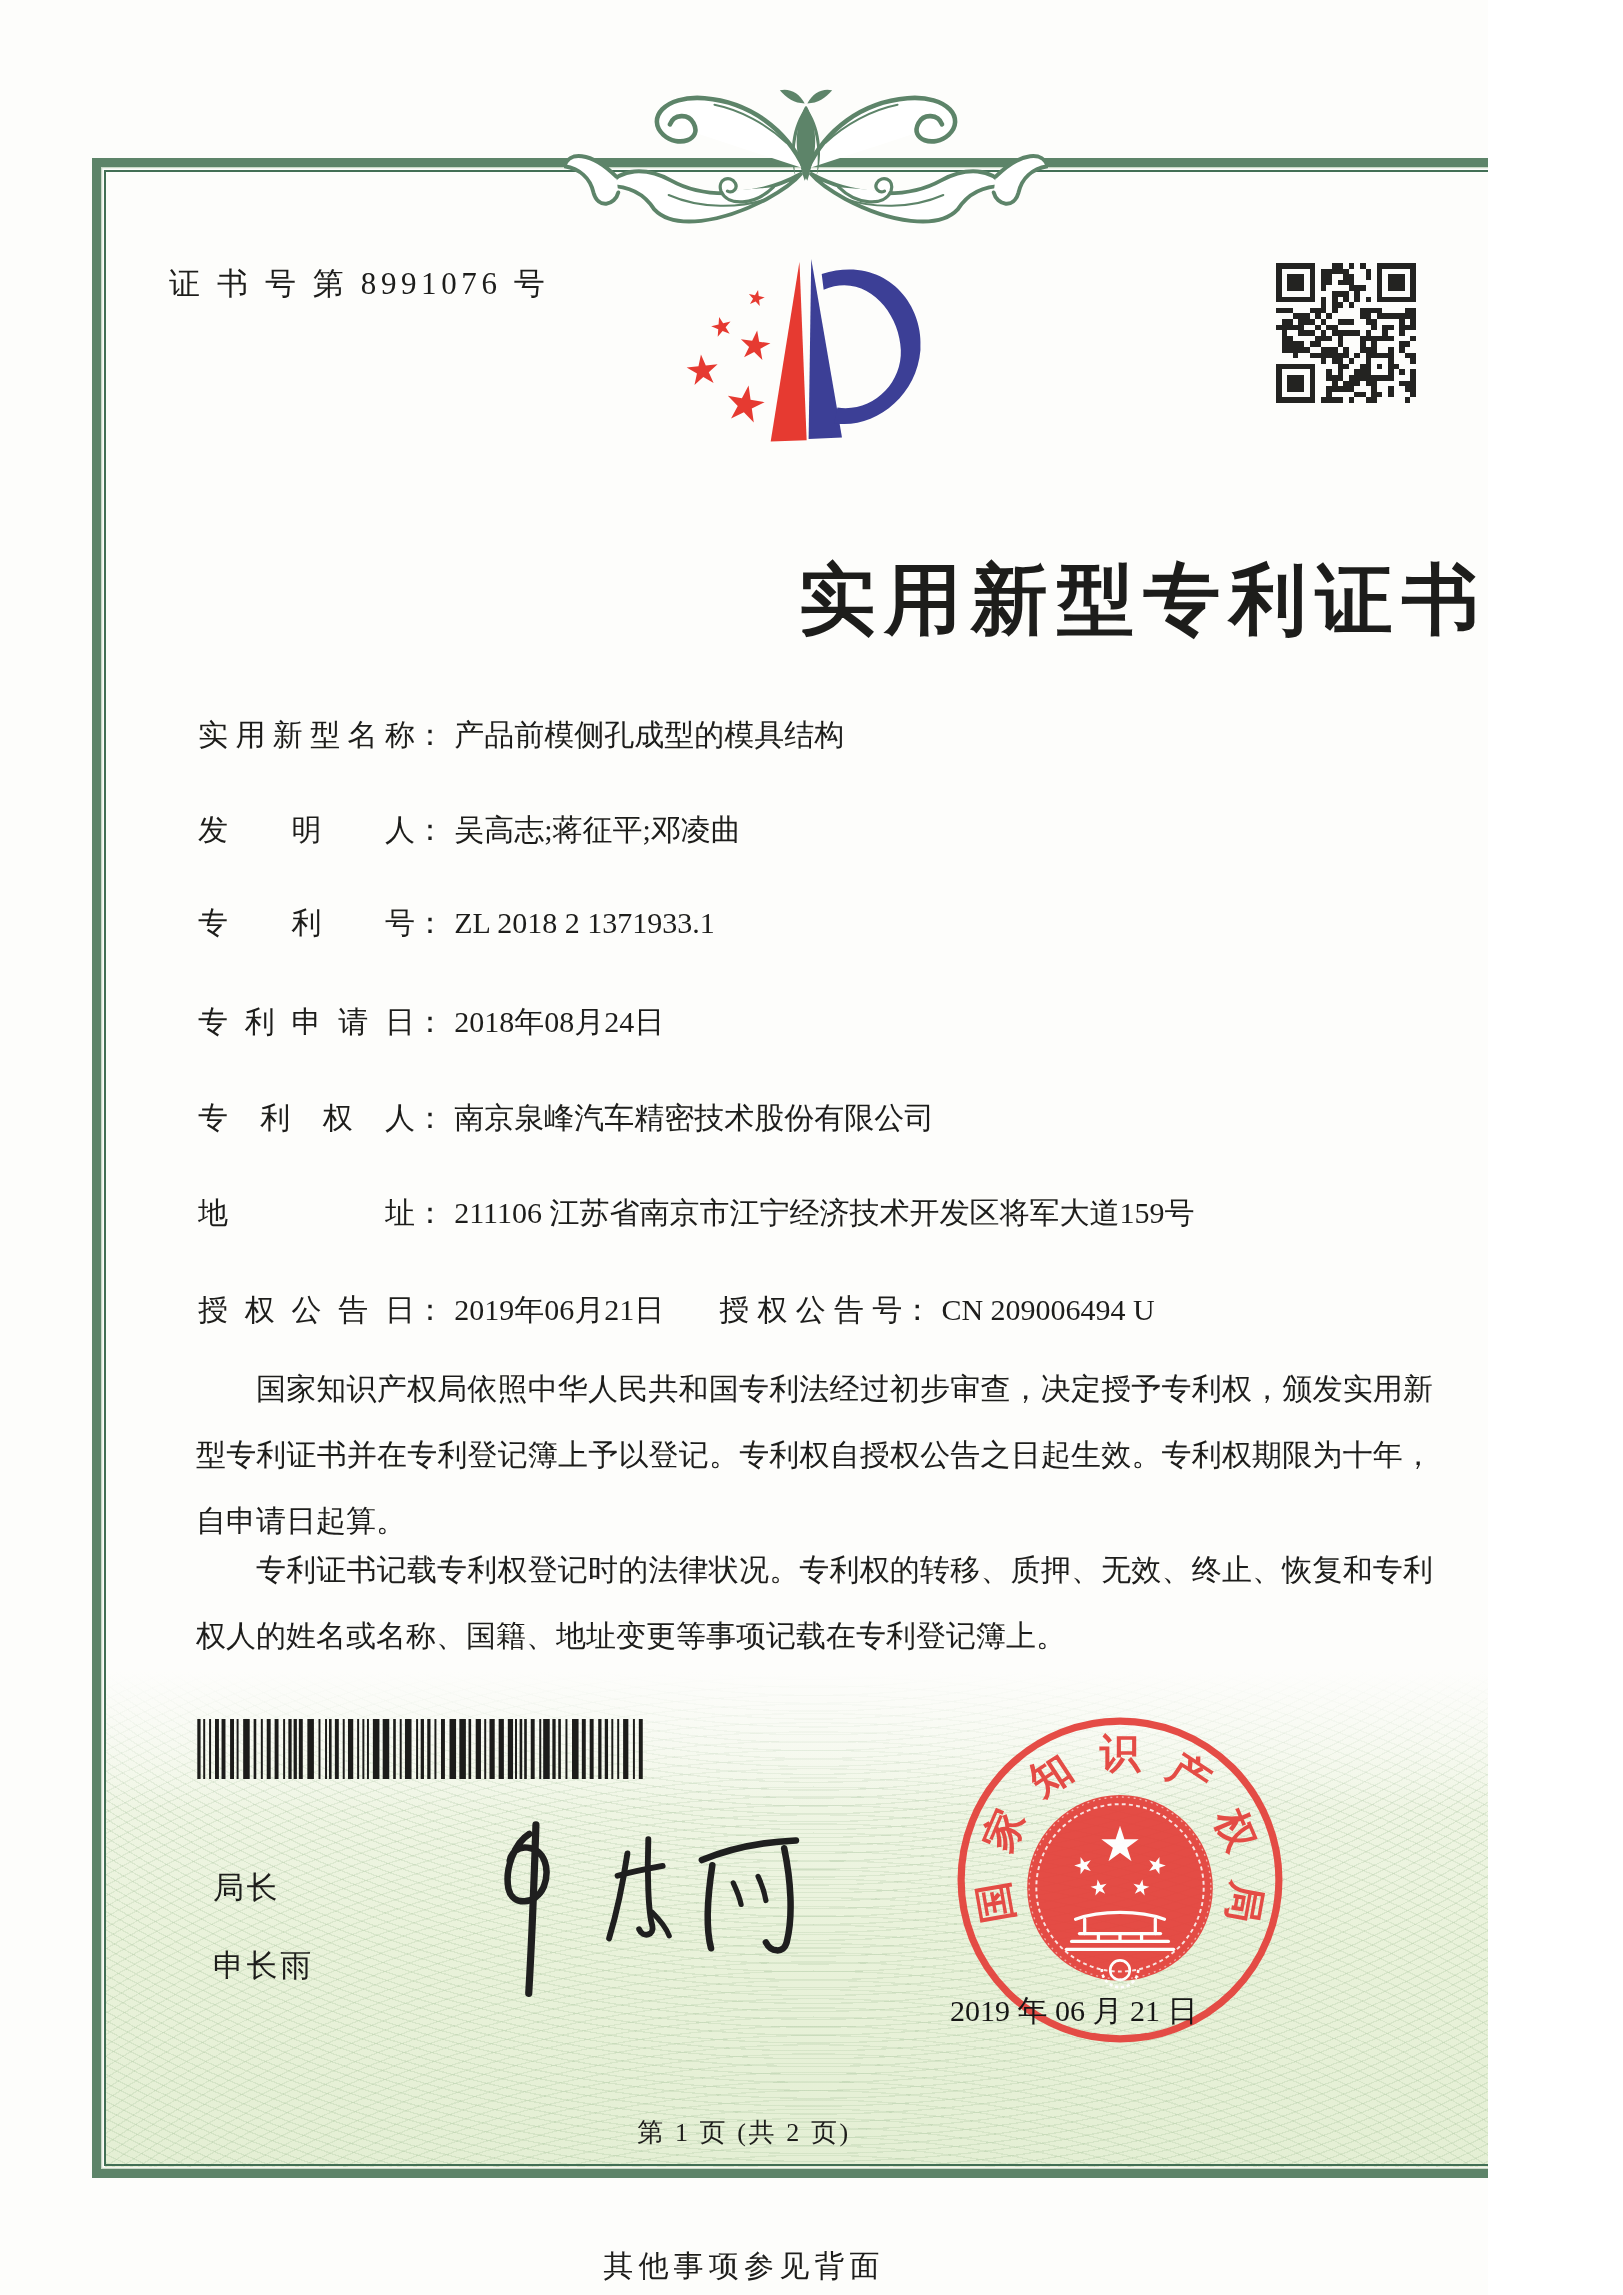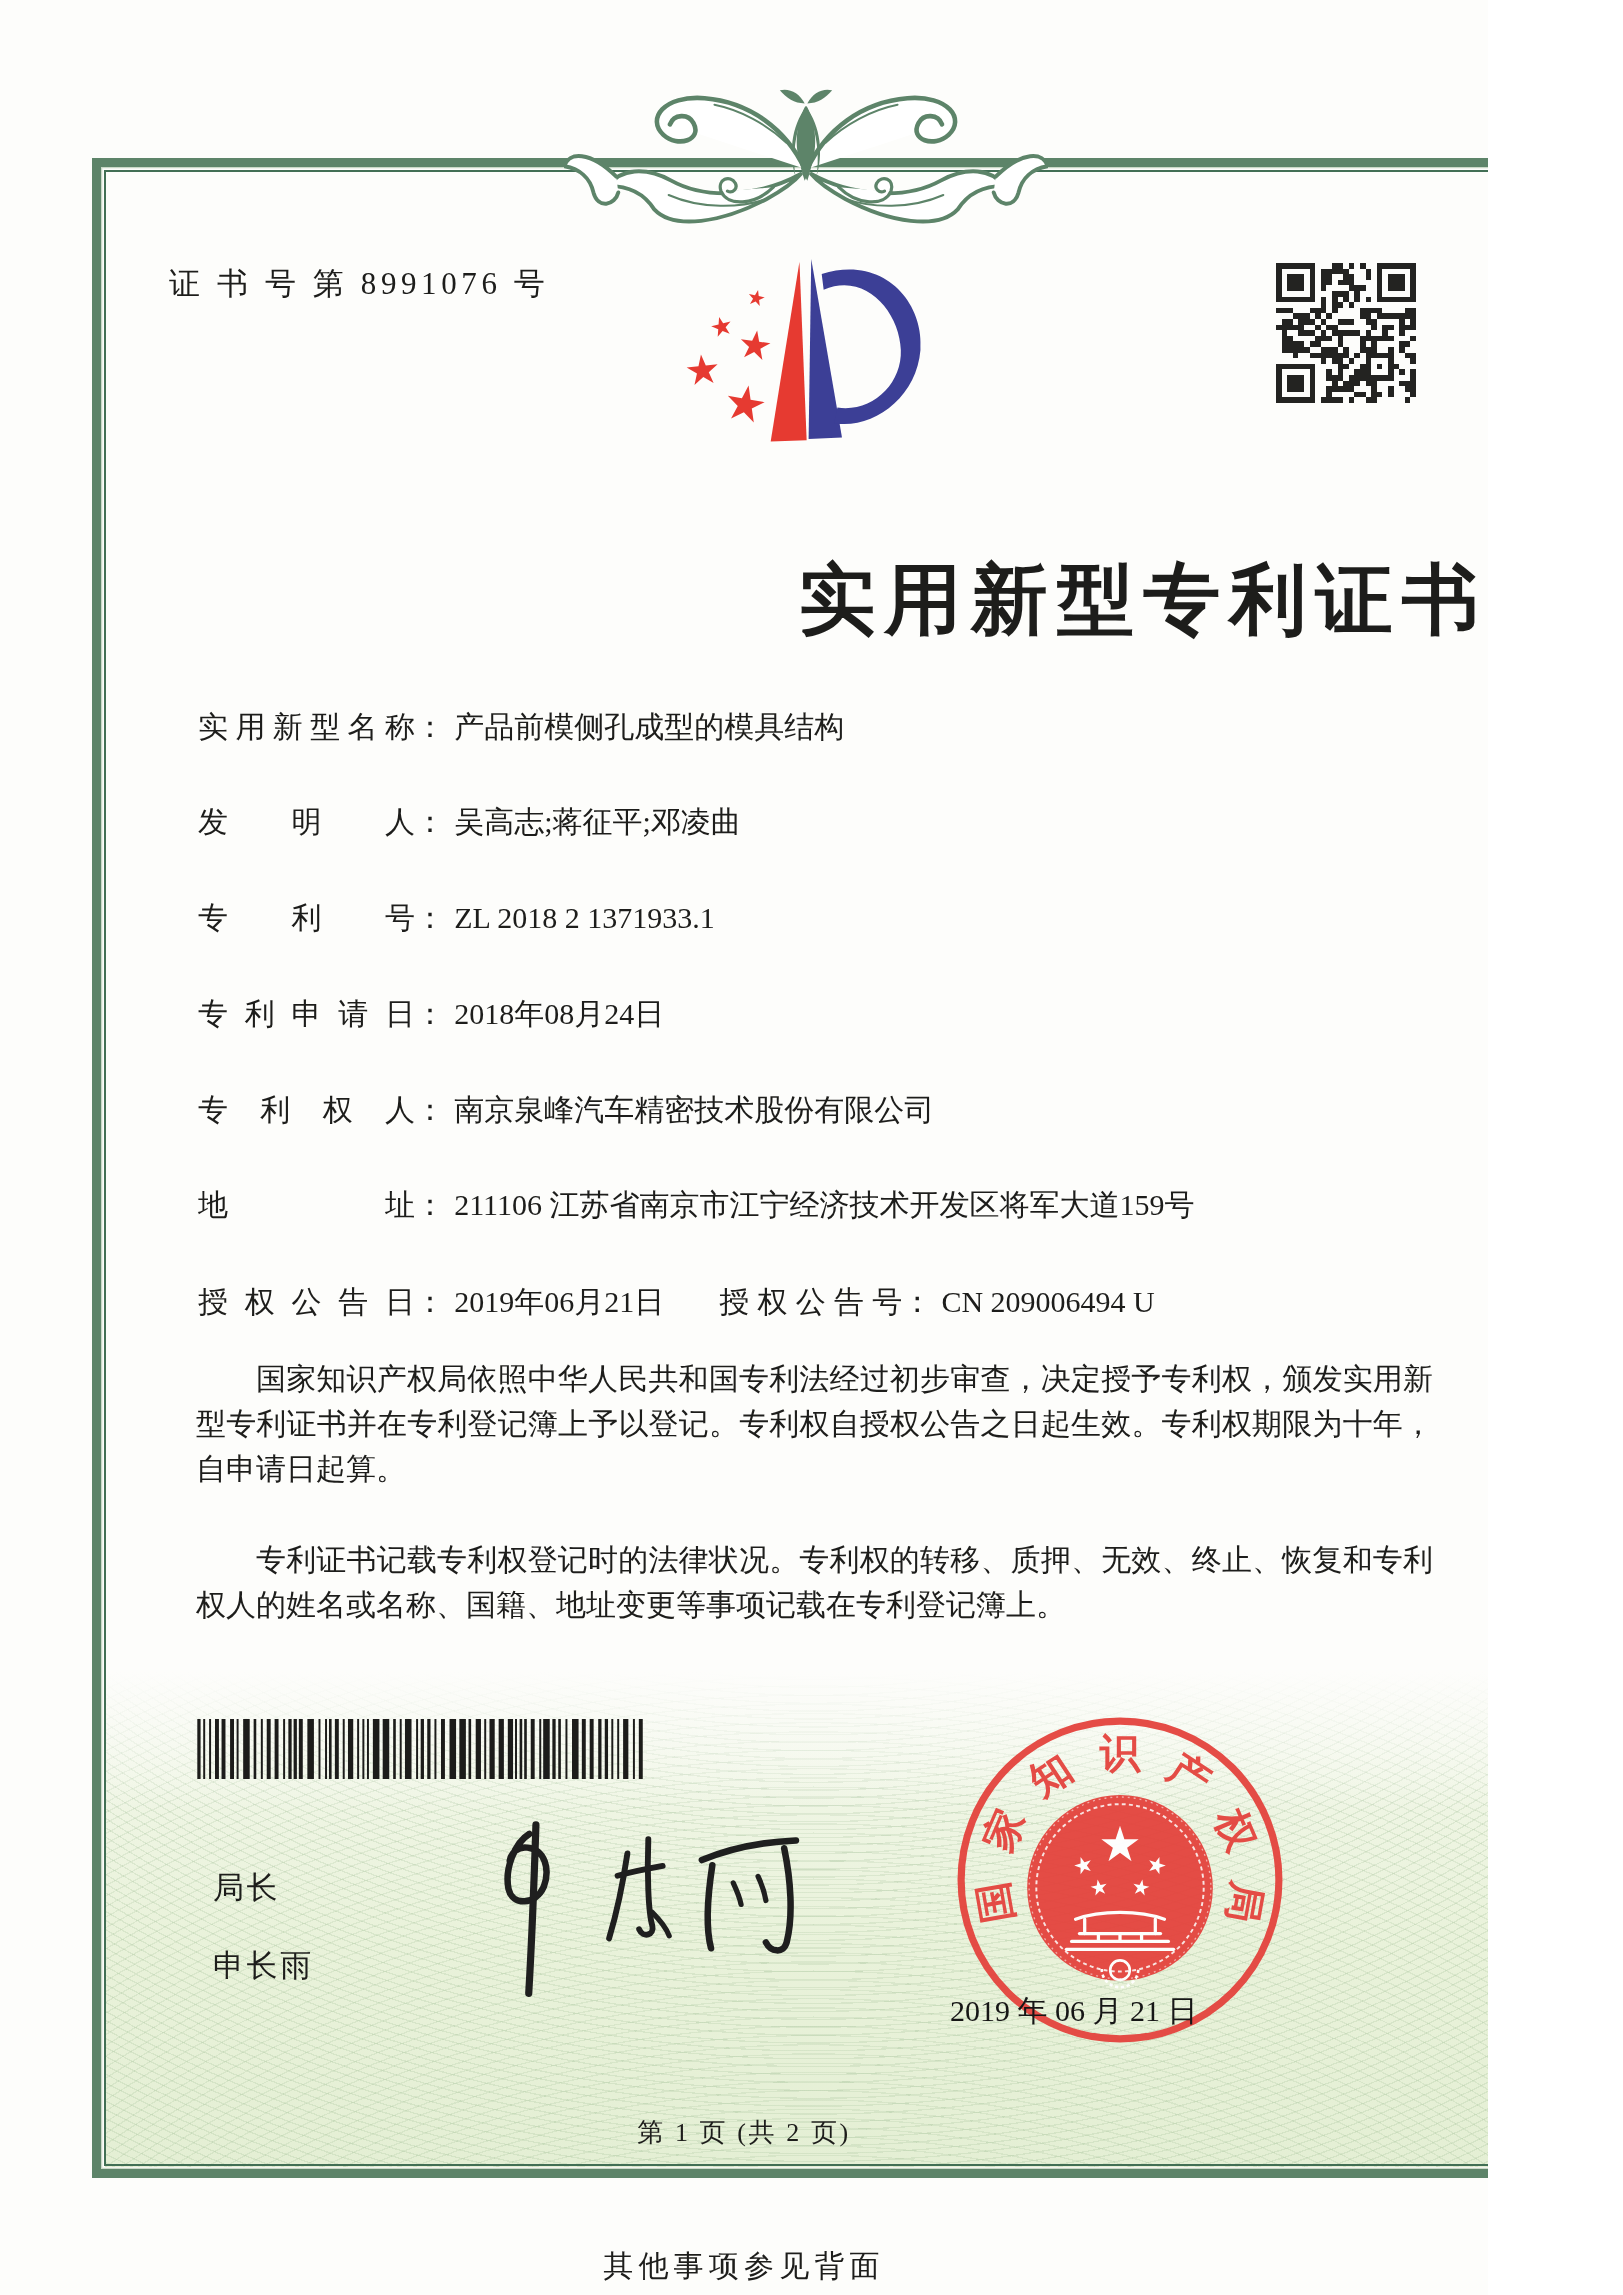--- a/index.html
+++ b/index.html
@@ -37,25 +37,25 @@
   .qr{position:absolute;left:1276px;top:263px;width:140px;height:140px;z-index:2;}
   .title{
     position:absolute;left:0;top:549px;width:100%;text-align:right;
     font-size:77px;font-weight:bold;letter-spacing:9.2px;z-index:2;
   }
   
   .row{position:absolute;left:198px;font-size:30px;white-space:nowrap;z-index:2;}
   .flabel{display:inline-block;width:217px;text-align:justify;text-align-last:justify;vertical-align:bottom;}
   .flabel2{display:inline-block;width:183px;text-align:justify;text-align-last:justify;vertical-align:bottom;}
   .colon{display:inline-block;}
-  .fvalue{display:inline-block;margin-left:9.2px;font-family:"Liberation Serif","DejaVu Serif",serif;}
+  .fvalue{display:inline-block;margin-left:9.2px;font-family:"Liberation Serif","DejaVu Serif",serif;margin-top:8px;}
   .pair2{margin-left:55px;}
   
   .para{
-    position:absolute;left:196px;width:1237px;font-size:30px;line-height:45px;
+    position:absolute;left:196px;width:1237px;font-size:30px;line-height:66px;
     text-align:justify;text-indent:2em;z-index:2;
   }
   
   .barcode{position:absolute;left:196px;top:1719px;width:452px;height:60px;z-index:2;}
   .signer-title{position:absolute;left:213px;top:1867px;font-size:31px;letter-spacing:2.6px;z-index:2;}
   .signer-name{position:absolute;left:213px;top:1945px;font-size:31px;letter-spacing:2.6px;z-index:2;}
   .signature{position:absolute;left:452px;top:1813px;width:373px;height:196px;z-index:2;}
   .seal{position:absolute;left:950px;top:1710px;width:340px;height:340px;z-index:2;opacity:.94;}
   .seal-date{
     position:absolute;left:950px;top:1991px;width:340px;

